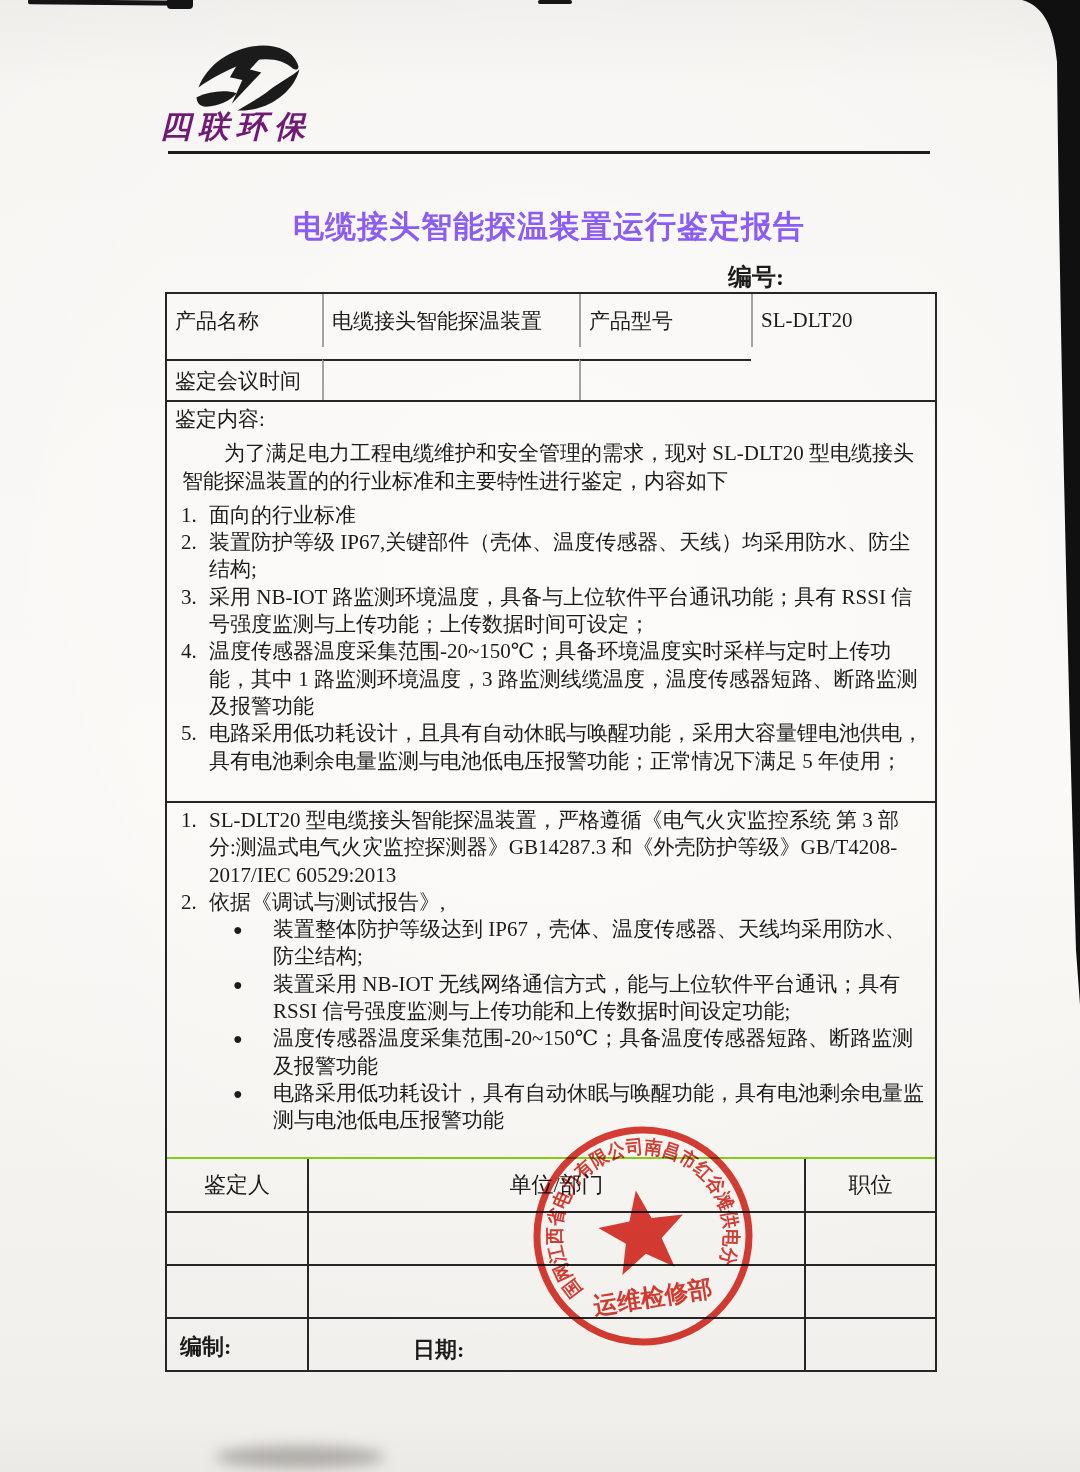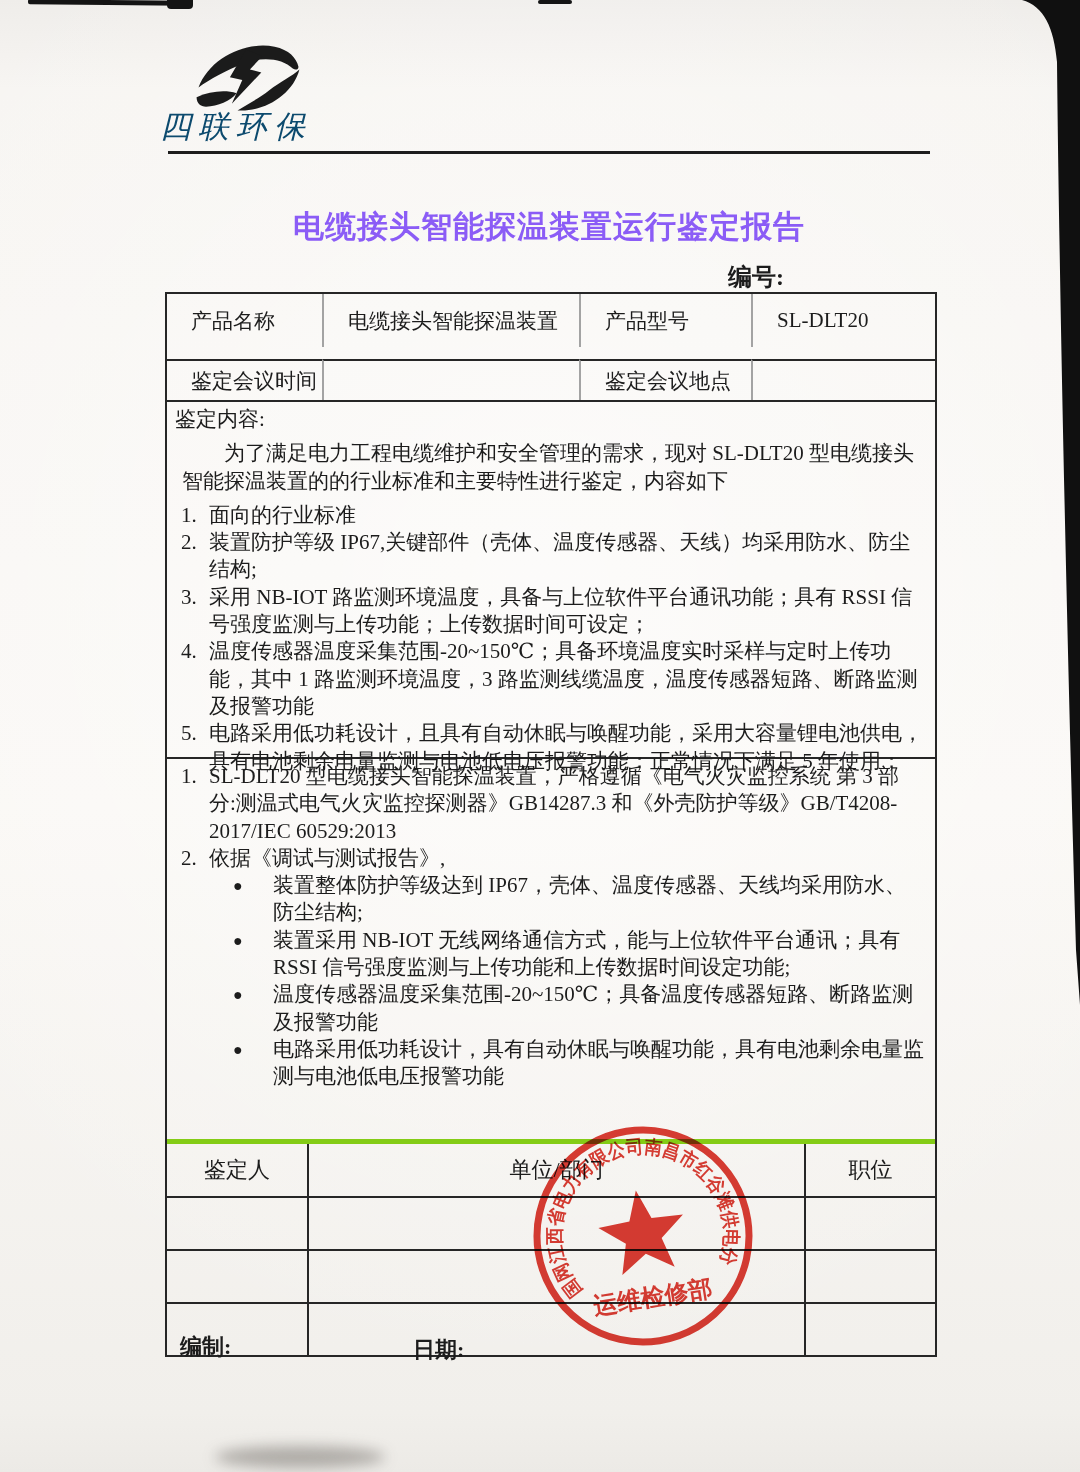--- a/index.html
+++ b/index.html
@@ -15,48 +15,48 @@
   .scan-strip{position:absolute;background:#141414;border-radius:2px;}
   .strip-a{left:28px;top:0;width:158px;height:5px;transform:rotate(.6deg);}
   .strip-b{left:167px;top:0;width:26px;height:9px;border-radius:0 0 4px 4px;}
   .strip-c{left:538px;top:0;width:34px;height:4px;}
   .right-edge{position:absolute;right:0;top:0;width:70px;height:1010px;}
   .bottom-shadow{position:absolute;left:215px;top:1446px;width:170px;height:22px;
     background:rgba(60,55,50,.35);filter:blur(7px);border-radius:50%;}
   
   .logo-wrap{position:absolute;left:190px;top:40px;width:116px;height:80px;}
   .brand-text{position:absolute;left:160px;top:106px;width:200px;
-    font-family:"Liberation Serif",serif;font-style:italic;font-weight:normal;
-    font-size:31px;letter-spacing:7px;color:#0c4a6e;}
+    font-family:"Liberation Serif",serif;font-style:italic;font-weight:bold;
+    font-size:31px;letter-spacing:7px;color:#701a75;}
   .header-rule{position:absolute;left:168px;top:151px;width:762px;height:3px;background:#1d1d1d;}
   .page-title{position:absolute;left:165px;top:206px;width:768px;text-align:center;
     font-family:"Liberation Sans","DejaVu Sans",sans-serif;font-weight:bold;
     font-size:31px;letter-spacing:1px;color:#8b5cf6;}
   .report-no{position:absolute;left:728px;top:261px;font-size:24px;font-weight:600;}
   
   .sheet{position:absolute;left:165px;top:292px;width:768px;box-sizing:content-box;
     border:2px solid #262626;}
   .grid-info{display:grid;grid-template-columns:155px 257px 172px 184px;grid-template-rows:53px 53px;}
-  .grid-info>div{display:flex;align-items:center;padding-left:24px;box-sizing:border-box;
+  .grid-info>div{display:flex;align-items:center;padding-left:8px;box-sizing:border-box;
     font-size:21px;}
   .grid-info>div.bl{border-left:2px solid #a3a3a3;}
   .grid-info>div.bt{border-top:2px solid #262626;margin-top:12px;}
   .sec{border-top:2px solid #262626;box-sizing:border-box;font-size:21px;line-height:27.3px;}
-  .sec-content{height:357px;padding:4px 10px 0 8px;}
+  .sec-content{height:401px;padding:4px 10px 0 8px;}
   .sec-conclusion{height:356px;padding:4px 10px 0 8px;}
   .sec-head{font-size:21px;}
   .para-intro{text-indent:2em;margin:7px;}
   .li{display:flex;}
   .li .num{width:34px;flex:0 0 34px;padding-left:6px;box-sizing:border-box;}
   .li .txt{flex:1;}
   .li-b{display:flex;margin-left:52px;}
   .li-b .blt{width:46px;flex:0 0 46px;padding-left:6px;box-sizing:border-box;font-size:16px;line-height:27.3px;}
   .li-b .txt{flex:1;}
   .grid-sign{display:grid;grid-template-columns:140px 497px 131px;grid-template-rows:52px 53px 53px 53px;
-    border-top:5px solid #84cc16;margin-top:26px;}
+    border-top:2px solid #84cc16;}
   .grid-sign>div{display:flex;align-items:center;justify-content:center;box-sizing:border-box;font-size:22px;}
   .grid-sign>div.bl{border-left:2px solid #262626;}
   .grid-sign>div.bt{border-top:2px solid #262626;}
   
   .footer-compile{position:absolute;left:180px;top:1332px;font-size:22px;font-weight:600;}
   .footer-date{position:absolute;left:413px;top:1335px;font-size:22px;font-weight:600;}
   
   .stamp{position:absolute;left:525px;top:1118px;width:236px;height:236px;
     transform:rotate(-9deg);mix-blend-mode:multiply;opacity:.9;}
 </style>
@@ -85,21 +85,20 @@
 
 <div class="sheet">
 
   <div class="grid-info">
     <div>产品名称</div>
     <div class="bl">电缆接头智能探温装置</div>
     <div class="bl">产品型号</div>
     <div class="bl">SL-DLT20</div>
     <div class="bt">鉴定会议时间</div>
     <div class="bl bt"></div>
-    <div class="bl bt">鉴定会议地点</div>
     <div class="bl bt"></div>
   </div>
 
   <div class="sec sec-content">
     <div class="sec-head">鉴定内容:</div>
     <p class="para-intro">为了满足电力工程电缆维护和安全管理的需求，现对 SL-DLT20 型电缆接头智能探温装置的的行业标准和主要特性进行鉴定，内容如下</p>
     <div class="li">
       <span class="num">1.</span>
       <span class="txt">面向的行业标准</span>
     </div>

